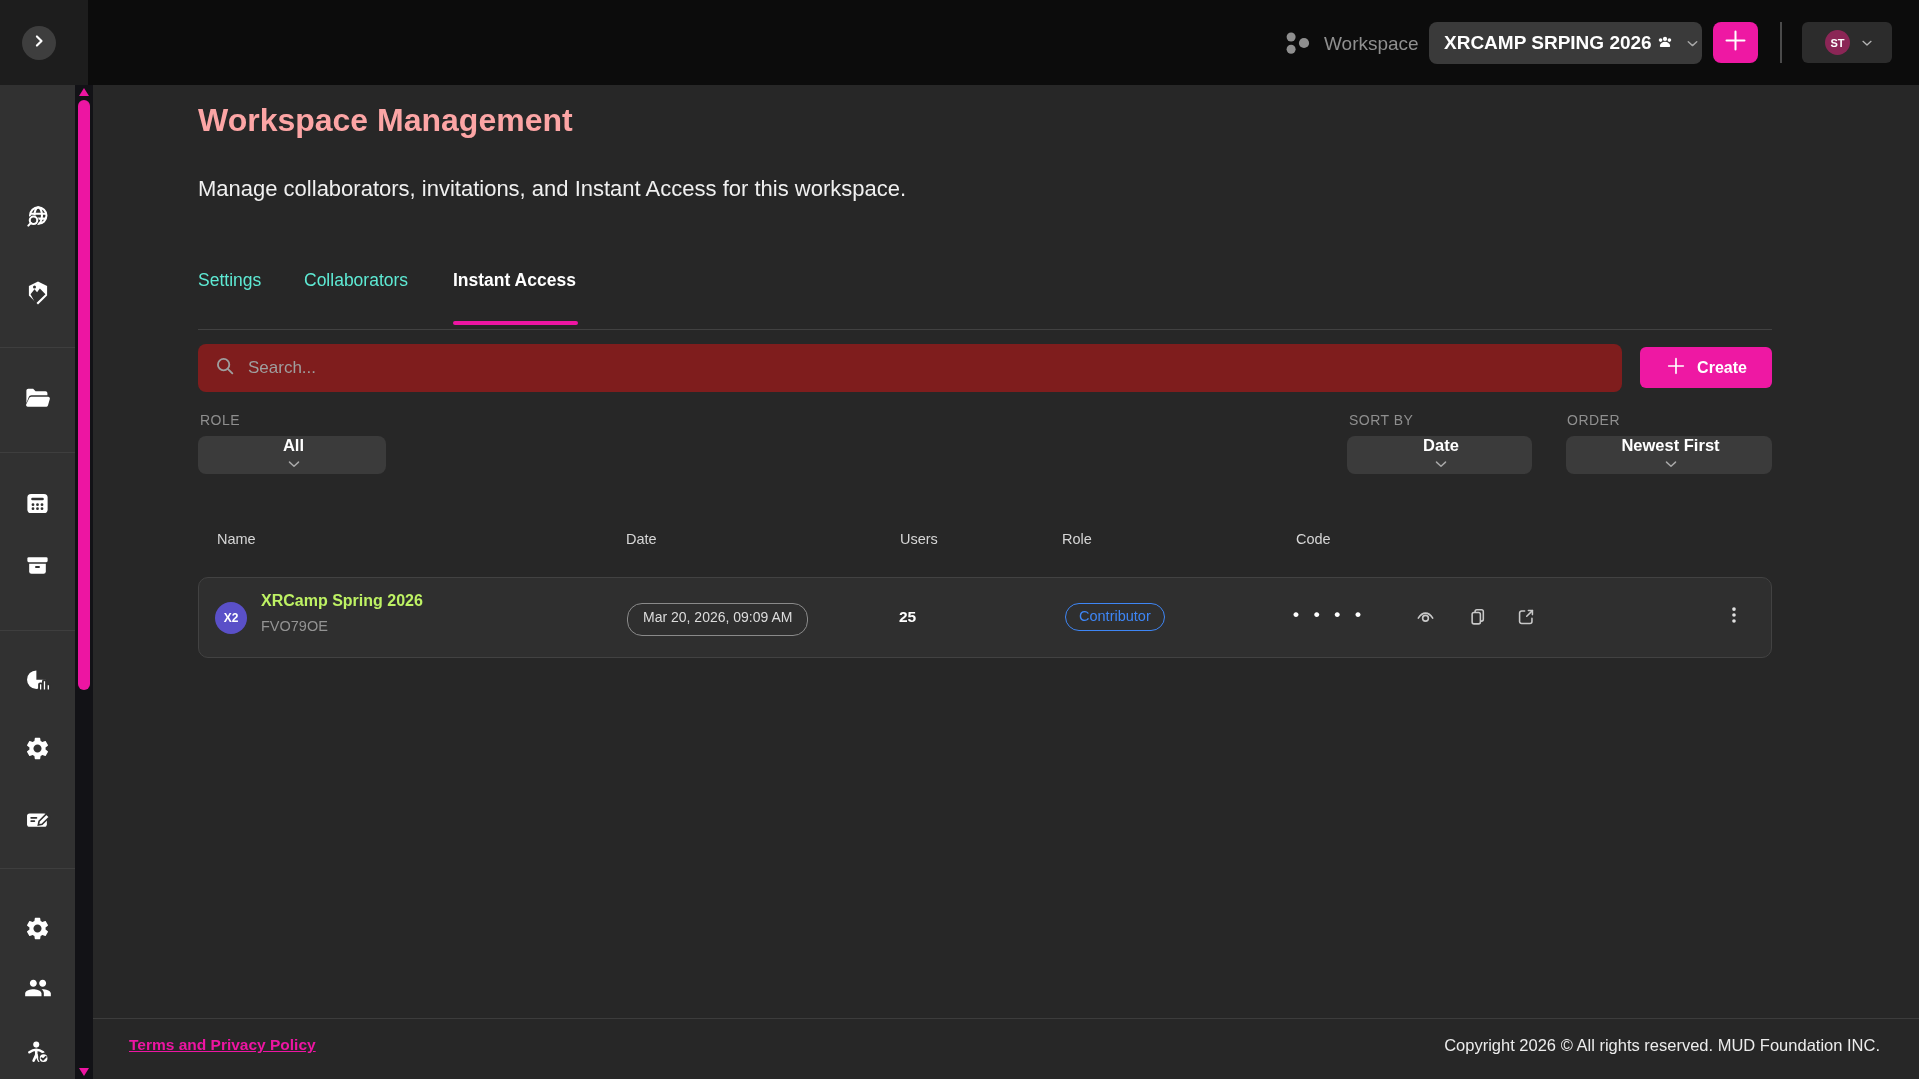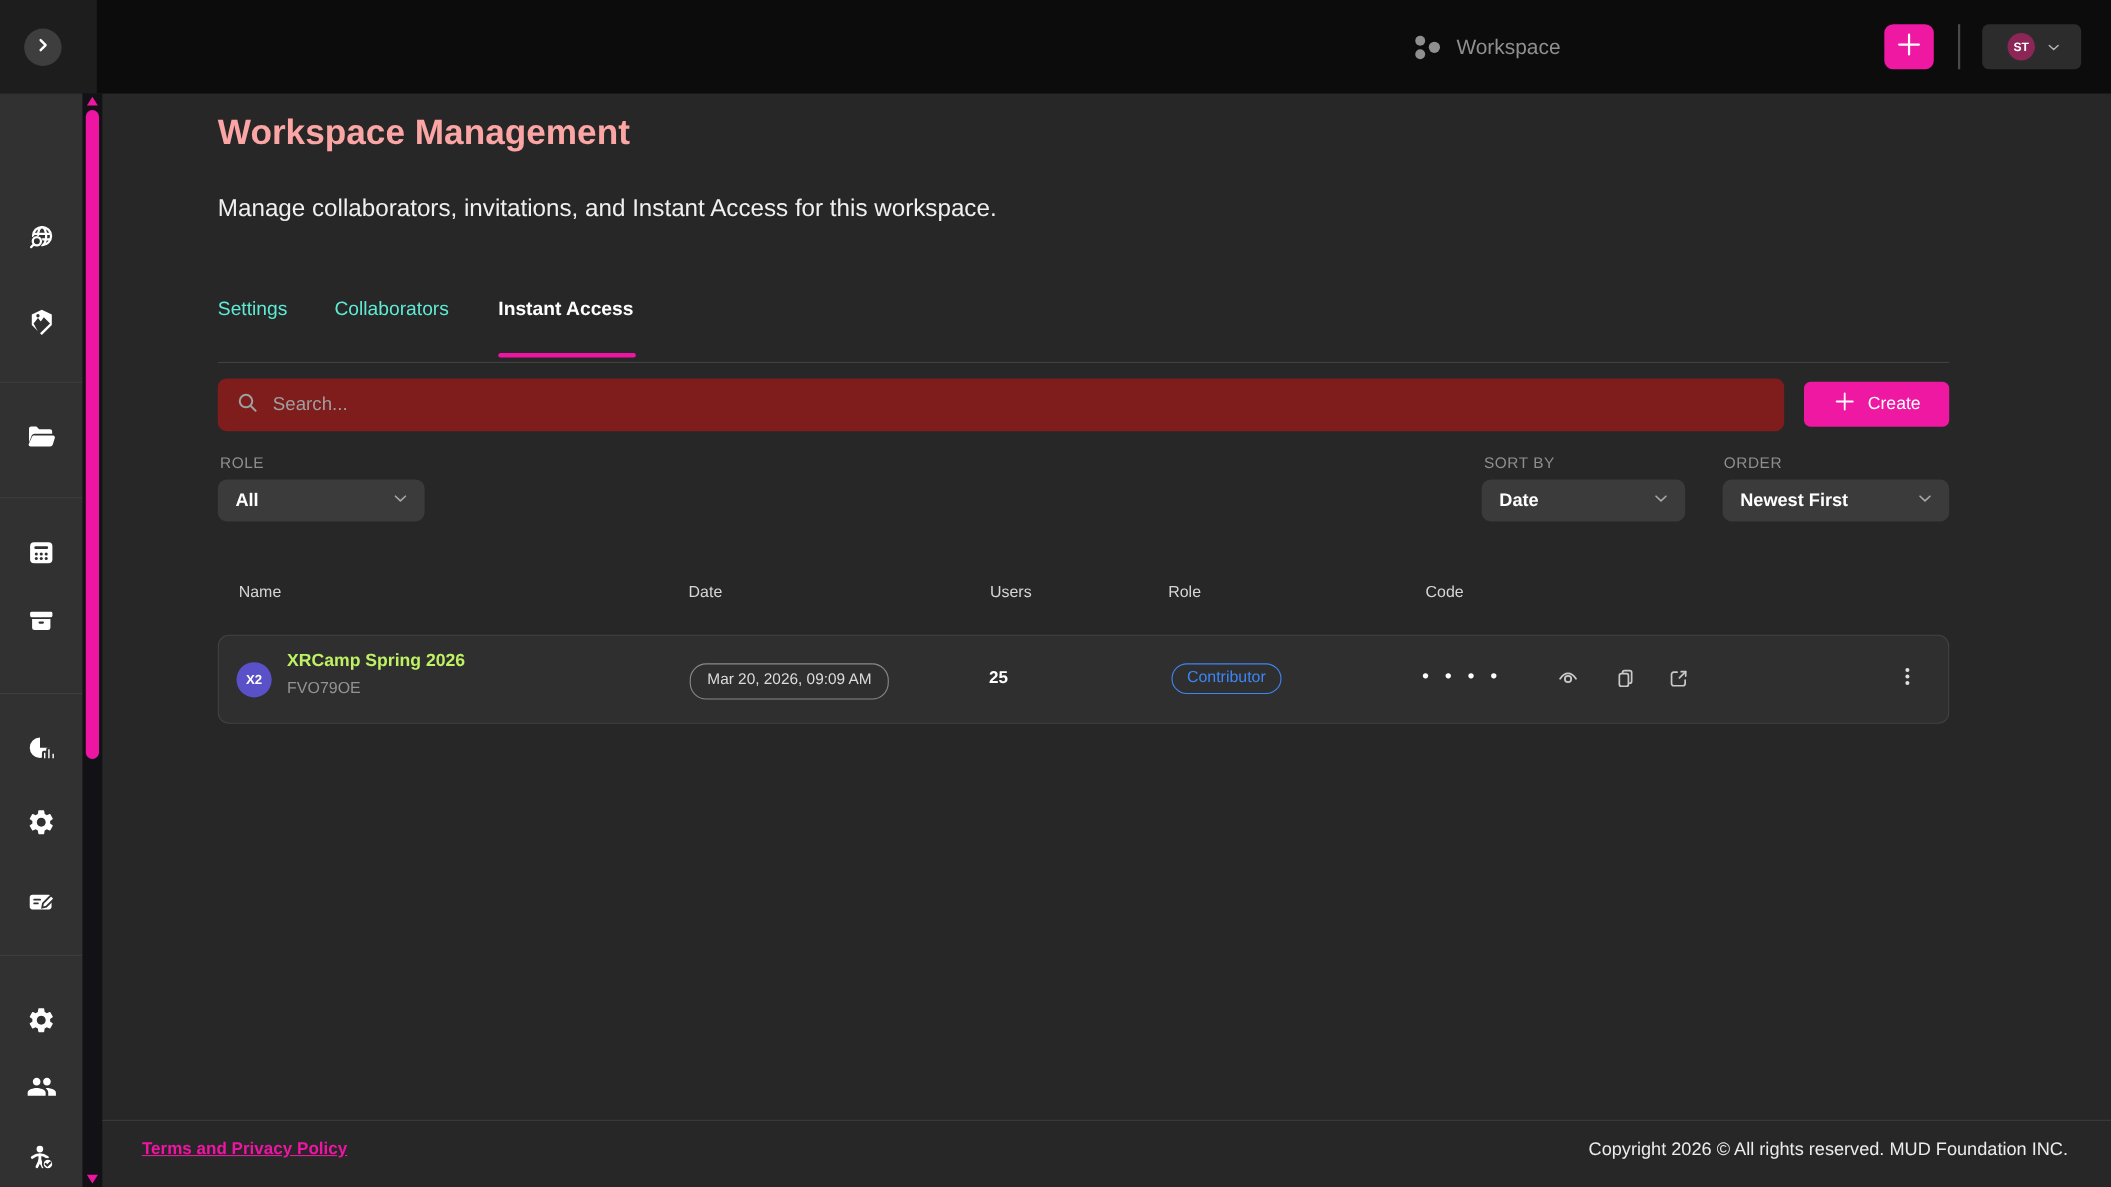--- a/index.html
+++ b/index.html
@@ -56,26 +56,26 @@
   #tabs-divider { position:absolute; left:198px; top:329px; width:1574px; height:1px; background:#414141; }
 
   
   #search-box { position:absolute; left:198px; top:344px; width:1424px; height:48px; background:#7f1d1d;
     border-radius:8px; display:flex; align-items:center; padding:0 16px; }
   #search-box input { background:transparent; border:none; outline:none; color:#e8e8e8;
     font-size:17px; font-family:inherit; margin-left:12px; width:1300px; }
   #search-box input::placeholder { color:#9f9f9f; }
   #create-btn { position:absolute; left:1640px; top:347px; width:132px; height:41px; background:#EE18A3;
     border-radius:6px; display:flex; align-items:center; justify-content:center; gap:10px; cursor:pointer; }
-  #create-btn .lbl { font-size:16px; font-weight:400; color:#fff; }
+  #create-btn .lbl { font-size:16px; font-weight:700; color:#fff; }
 
   
   .flabel { position:absolute; top:412px; font-size:14px; color:#8f8f8f; letter-spacing:.5px; }
   .fselect { position:absolute; top:436px; height:38px; background:#3b3b3b; border-radius:8px;
-    display:flex; align-items:center; justify-content:space-between; padding:0 13px 0 16px; cursor:pointer; }
+    display:flex; align-items:center; justify-content:space-between; padding:0 13px 0 16px; cursor:pointer;flex-direction:column; }
   .fselect .val { font-size:16.5px; font-weight:600; color:#fff; }
   #role-label { left:200px; } #role-select { left:198px; width:188px; }
   #sort-label { left:1349px; } #sort-select { left:1347px; width:185px; }
   #order-label { left:1567px; } #order-select { left:1566px; width:206px; }
 
   
   .th { position:absolute; top:531px; font-size:14.5px; color:#d6d6d6; }
   #th-name { left:217px; } #th-date { left:626px; } #th-users { left:900px; }
   #th-role { left:1062px; } #th-code { left:1296px; }
 
@@ -121,20 +121,36 @@
     <svg width="32" height="30" viewBox="0 0 20 20">
         <g fill="#8f8f8f">
           <circle cx="5.4" cy="6" r="3"></circle>
           <circle cx="5.4" cy="14.2" r="3"></circle>
           <circle cx="14" cy="10" r="3.4"></circle>
         </g>
       </svg>
   </span>
   <span id="ws-label">Workspace</span>
 
+  <div id="ws-select">
+    <span class="val">XRCAMP SRPING 2026</span>
+    <span class="mi">
+      <svg width="22" height="22" viewBox="0 0 24 24" fill="#fff">
+          <circle cx="7.2" cy="8.8" r="2"></circle>
+          <circle cx="12" cy="7.5" r="2.3"></circle>
+          <circle cx="16.8" cy="8.8" r="2"></circle>
+          <path d="M12 10.7c3 0 5.2 1.9 5.6 4.2.1.8-.5 1.5-1.3 1.5H7.7c-.8 0-1.4-.7-1.3-1.5.4-2.3 2.6-4.2 5.6-4.2z"></path>
+        </svg>
+    </span>
+    <span class="ch">
+      <svg width="17" height="17" viewBox="0 0 24 24" fill="none" stroke="#a8a8a8" stroke-width="2" stroke-linecap="round" stroke-linejoin="round">
+          <path d="M6 9.5 12 15l6-5.5"></path>
+        </svg>
+    </span>
+  </div>
 
   <div id="add-btn">
     <span>
       <svg width="27" height="27" viewBox="0 0 24 24" fill="none" stroke="#fff" stroke-width="1.8" stroke-linecap="round">
           <path d="M12 4v16M4 12h16"></path>
         </svg>
     </span>
   </div>
   <div id="tb-divider"></div>
 

